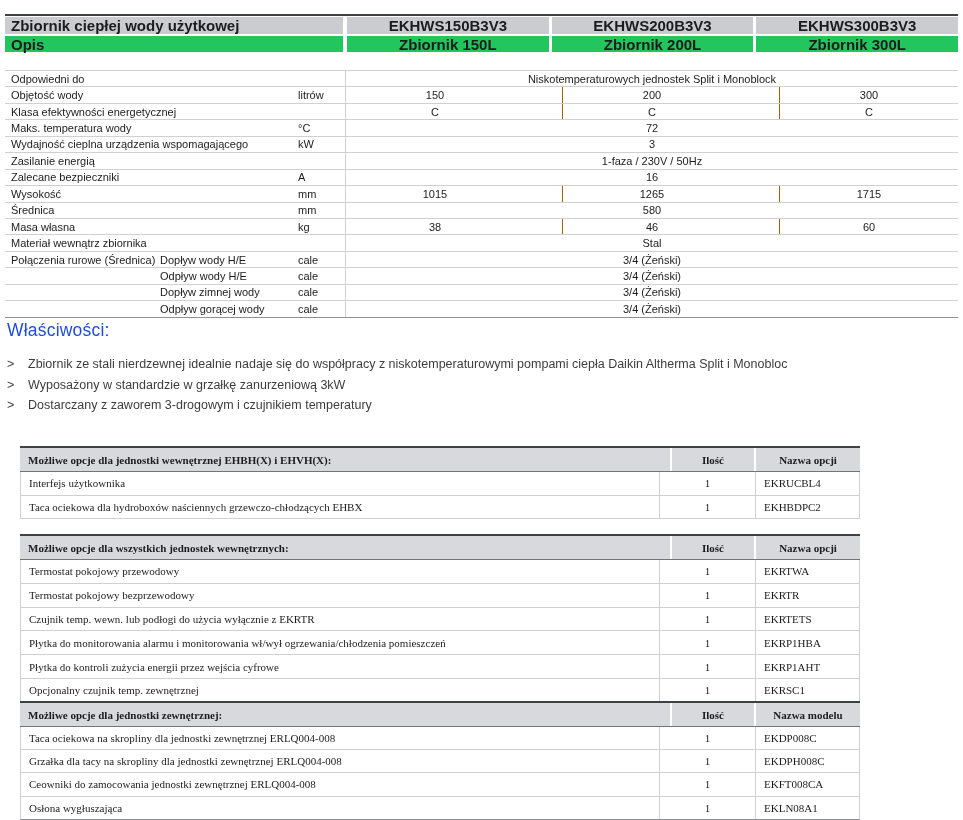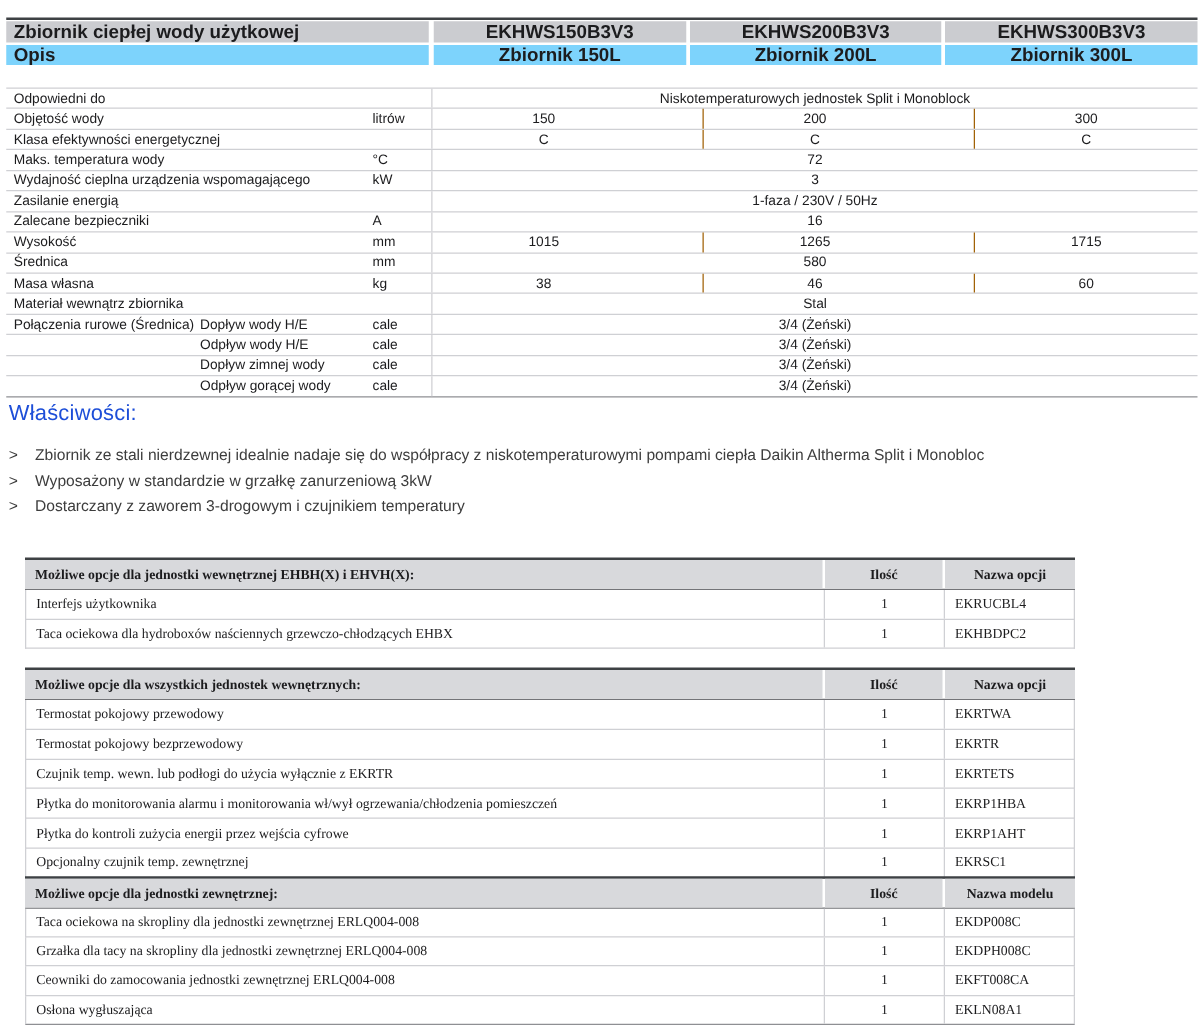--- a/index.html
+++ b/index.html
@@ -11,21 +11,21 @@
   }
 
   
   .spec-table { position:absolute; left:5px; top:14px; width:953px; }
   .spec-head { border-top:2px solid #3e4144; padding-top:1px; }
   .sh-row { display:flex; font-size:15px; font-weight:700; }
   .sh-row.r1 { margin-bottom:2px; }
   .sh { display:flex; align-items:center; height:17px; }
   .sh-row.r2 .sh { height:16px; }
   .sh-row.r1 .sh { background:#cbccd0; }
-  .sh-row.r2 .sh { background:#7dd3fc; }
+  .sh-row.r2 .sh { background:#22c55e; }
   .sh-label { width:338px; padding-left:6px; margin-right:4px; }
   .sh-col { flex:1; justify-content:center; margin-right:3px; }
   .sh-col.last { margin-right:0; }
 
   .spec-body { margin-top:18px; border-top:1px solid #cfd0d4; }
   .spec-row { display:flex; align-items:center; height:16.45px; border-bottom:1px solid #cfd0d4; font-size:11px; }
   .spec-row:last-child { border-bottom-color:#8f9094; }
   .c-label { width:155px; padding-left:6px; }
   .c-label.wide { width:285px; }
   .c-sub { width:130px; }
@@ -44,21 +44,21 @@
   .feat-text { width:778px; }
 
   
   .opt { position:absolute; left:20px; width:840px;font-family:Liberation Serif, serif; }
   .opt.t1 { top:446px; }
   .opt.t2 { top:534px; }
   .opt.t3 { top:701px; }
   .opt-head { display:flex; border-top:2px solid #3e4144; border-bottom:1px solid #737478; font-size:11px; font-weight:700; }
   .oh { background:#d8d9dc; display:flex; align-items:center; height:23px; }
   .oh-label { flex:1; padding-left:8px; margin-right:2px; }
-  .oh-qty { width:94px; justify-content:center; margin-right:2px; }
+  .oh-qty { width:82px; justify-content:center; margin-right:2px; }
   .oh-name { width:104px; justify-content:center; }
   .opt-row { display:flex; align-items:center; height:23.6px; font-size:11px;
              border-bottom:1px solid #cfd0d4; border-left:1px solid #cfd0d4; border-right:1px solid #cfd0d4; }
   .opt.t2 .opt-row { height:23.8px; }
   .opt.t3 .opt-row { height:23.2px; }
   .opt.t3 .opt-row:last-child { border-bottom-color:#8e8f93; }
   .or-label { flex:1; padding-left:8px; }
   .or-qty { width:96px; align-self:stretch; display:flex; align-items:center; justify-content:center; border-left:1px solid #cfd0d4; }
   .or-name { width:104px; align-self:stretch; display:flex; align-items:center; padding-left:8px; border-left:1px solid #cfd0d4; }
 </style>

